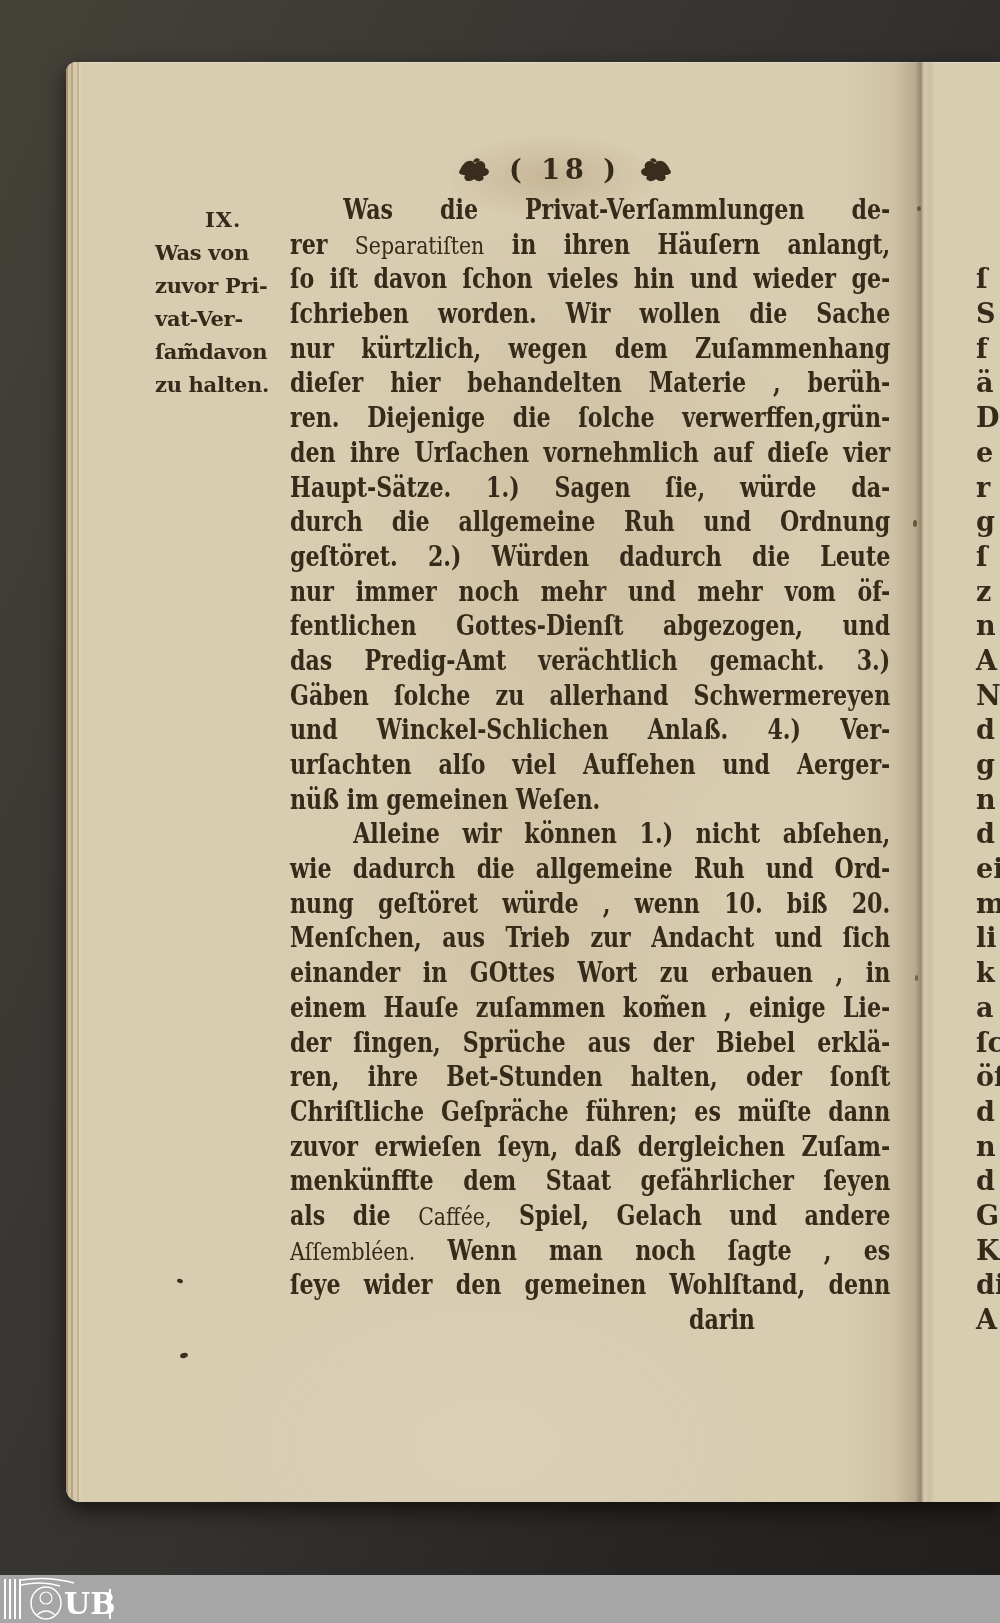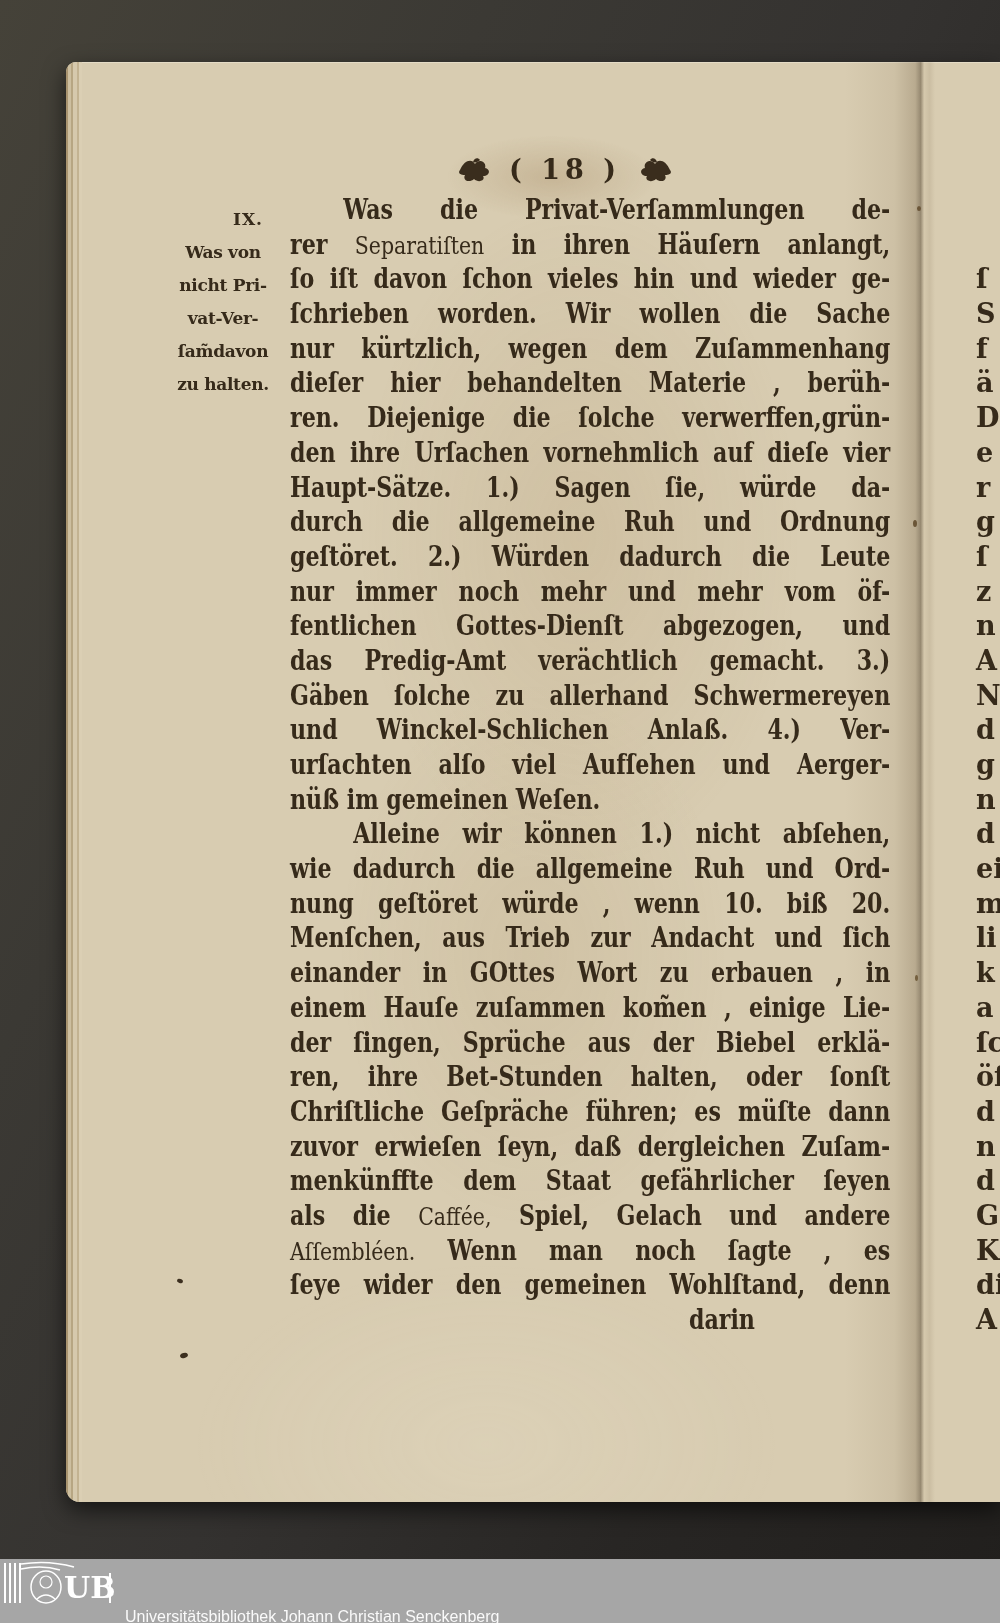--- a/index.html
+++ b/index.html
@@ -31,21 +31,21 @@
   }
   .speck{position:absolute;border-radius:50%;background:#3c2f1f;}
   
   .header-row{
     position:absolute;left:433px;top:146px;width:264px;height:46px;
     display:flex;align-items:center;justify-content:center;gap:18px;color:#362a1a;
   }
   .pagenum{font-weight:bold;font-size:27px;letter-spacing:5px;white-space:nowrap;}
   .margin-note{
     position:absolute;left:155px;top:203px;width:136px;
-    font-weight:bold;font-size:17px;line-height:33px;color:#362a1a;letter-spacing:-0.3px;text-align:center;
+    font-weight:bold;font-size:21px;line-height:33px;color:#362a1a;letter-spacing:-0.3px;
   }
   .mline{white-space:nowrap;}
   .mnum{padding-left:50px;letter-spacing:1px;}
   .body-text{
     position:absolute;left:290px;top:193px;width:732px;
     transform:scaleX(0.82);transform-origin:0 0;
     color:#362a1a;font-weight:bold;font-size:27px;line-height:34.7px;
   }
   .bline{text-align:justify;text-align-last:justify;height:34.7px;overflow:visible;white-space:nowrap;}
   .bline.ind1{padding-left:65px;}
@@ -54,21 +54,21 @@
   .bline.catch{text-align-last:right;padding-right:165px;}
   .antiqua{font-weight:normal;font-size:25px;}
   .fragments{
     position:absolute;left:976px;top:193px;width:60px;
     color:#362a1a;font-weight:bold;font-size:27px;line-height:34.7px;white-space:nowrap;
   }
   .fline{height:34.7px;}
   .fleuron{flex:0 0 auto;}
   
   .footer-bar{
-    position:absolute;left:0;bottom:0;width:1000px;height:64px;background:#a6a6a6;
+    position:absolute;left:0;bottom:0;width:1000px;height:48px;background:#a6a6a6;
     font-family:"Liberation Sans",sans-serif;
   }
   .footer-text{
     position:absolute;left:125px;top:4px;color:#fafafa;font-size:16px;line-height:20px;margin-top:44px;
   }
   .ub-logo{position:absolute;left:2px;top:2px;}
 </style>
 </head>
 <body>
 
@@ -94,21 +94,21 @@
     <span class="pagenum">( 18 )</span>
     <svg class="fleuron" width="34" height="26" viewBox="0 0 34 26" style="transform:scaleX(-1)">
       <path fill="#3a2d1d" d="M3,14 C7,4 15,2 18,8 C22,2 30,6 28,12 C34,13 33,20 26,20 C29,25 21,27 17,23 C13,27 5,25 8,19 C2,19 1,16 3,14 Z"></path>
       <path fill="#3a2d1d" d="M16,6 C17,2 21,1 23,4 C21,6 18,7 16,6 Z"></path>
     </svg>
   </div>
 
   <div class="margin-note">
       <div class="mline mnum">IX.</div>
       <div class="mline">Was von</div>
-      <div class="mline">nicht Pri-</div>
+      <div class="mline">zuvor Pri-</div>
       <div class="mline">vat-Ver-</div>
       <div class="mline">ſam̃davon</div>
       <div class="mline">zu halten.</div>
     </div>
 
   <div class="body-text">
       <div class="bline ind1"><span class="fraktur">Was die Privat-Verſammlungen de-</span></div>
       <div class="bline"><span class="fraktur">rer </span><span class="antiqua">Separatiſten</span><span class="fraktur"> in ihren Häuſern anlangt,</span></div>
       <div class="bline"><span class="fraktur">ſo iſt davon ſchon vieles hin und wieder ge-</span></div>
       <div class="bline"><span class="fraktur">ſchrieben worden.  Wir wollen die Sache</span></div>

